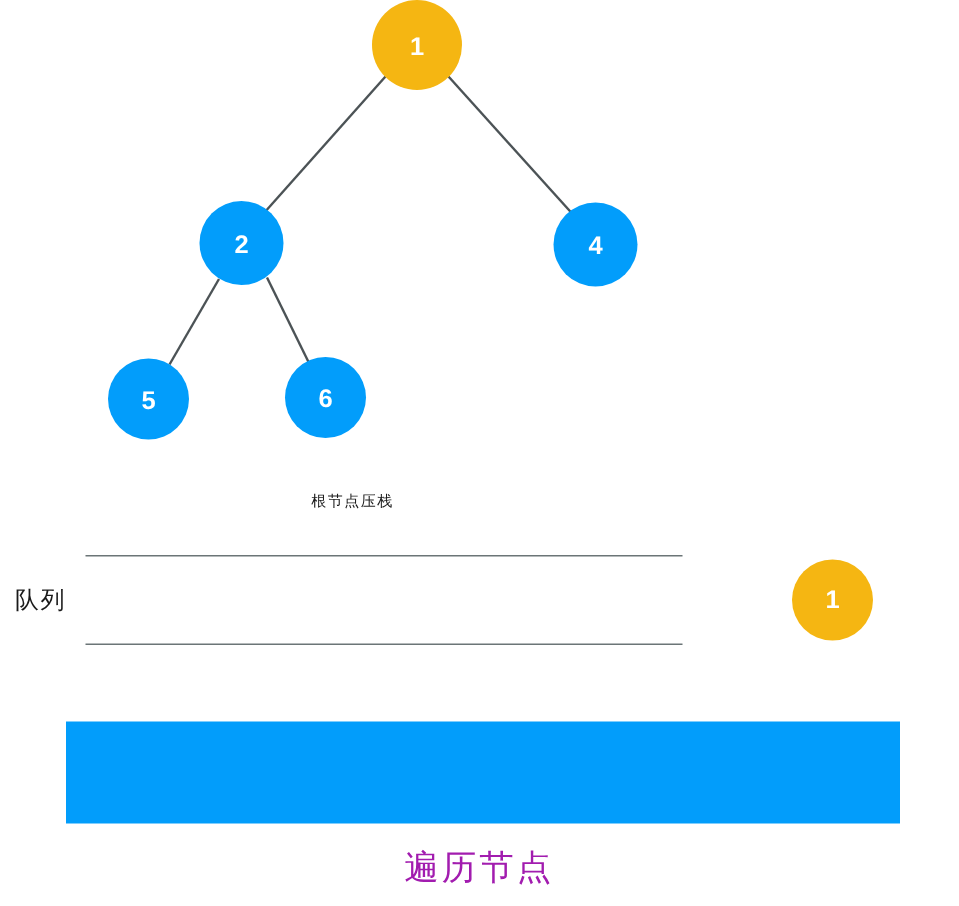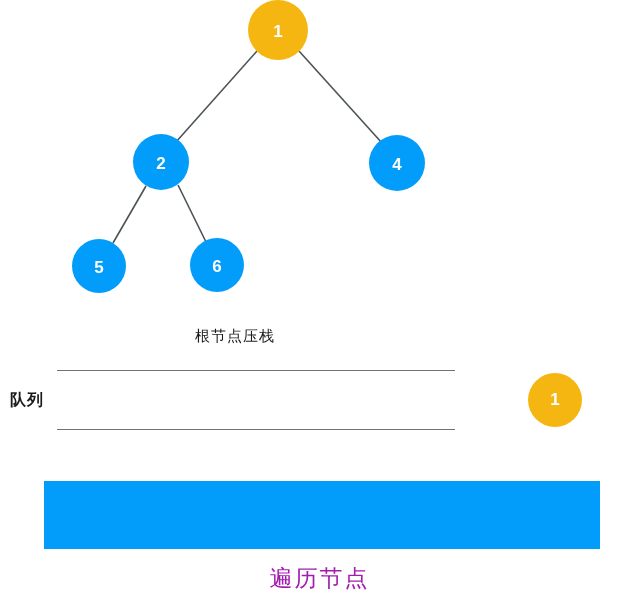--- a/index.html
+++ b/index.html
@@ -41,34 +41,33 @@
     stroke-width: 1.6;
     fill: none;
   }
   
   .caption-push {
     position: absolute;
     left: 0;
     top: 327px;
     width: 470px;
     text-align: center;
-    font-size: 15px;
+    font-size: 10px;
     color: #1a1a1a;
     font-family: Liberation Serif, serif;
     letter-spacing: 1px;
   }
   
   .queue-label {
     position: absolute;
     left: 10px;
     top: 390px;
     font-size: 16px;
     color: #1a1a1a;
     letter-spacing: 1px;
-    font-weight: bold;
   }
   .queue-rail {
     position: absolute;
     left: 57px;
     width: 398px;
     height: 1.4px;
     background: #6b7577;
   }
   .queue-rail.top { top: 370px; }
   .queue-rail.bottom { top: 429px; }

